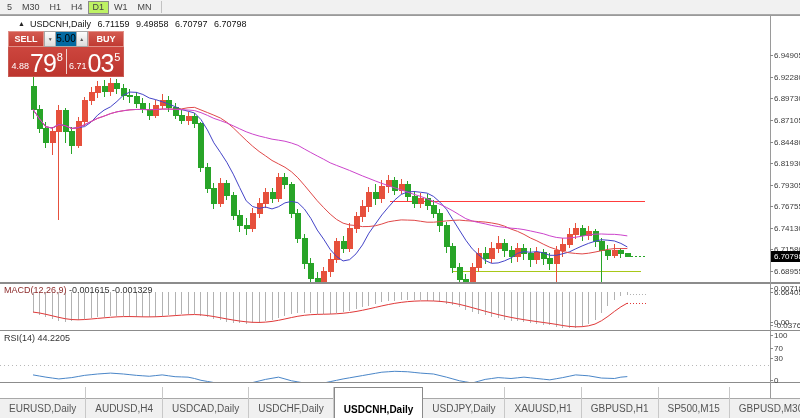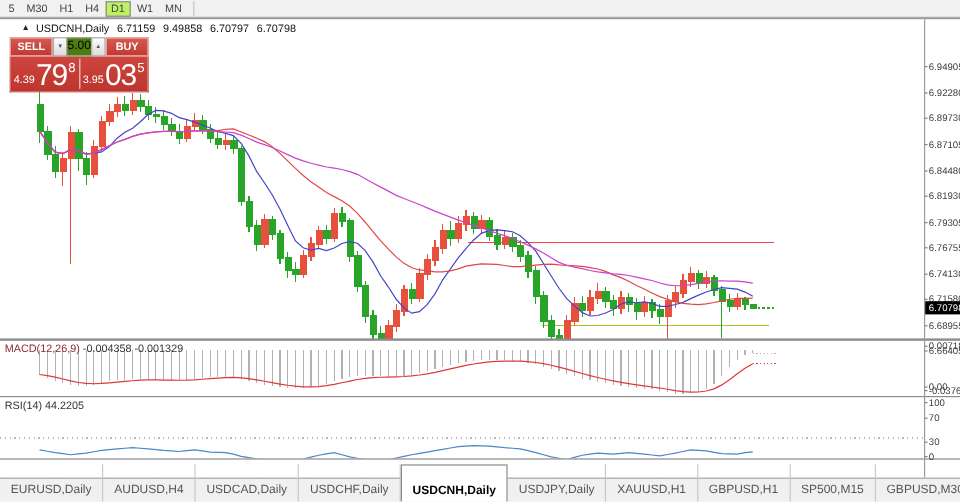--- a/index.html
+++ b/index.html
@@ -36,21 +36,21 @@
   .ttick{position:absolute;top:0;width:1px;height:3px;background:#888;}
   
   .tpanel{position:absolute;left:8px;top:15px;width:116px;}
   .trow1{display:flex;height:16px;}
   .btn-red{background:linear-gradient(#d45a50,#c03a32);color:#fff;font-size:9px;font-weight:bold;
            border:1px solid #e09088;display:flex;align-items:center;justify-content:center;cursor:pointer;}
   .sellbtn{width:44px;}
   .buybtn{width:44px;}
   .spin{width:13px;background:linear-gradient(#fdfdfd,#dcdcdc);border:1px solid #a8a8a8;color:#555;
         font-size:5px;display:flex;align-items:center;justify-content:center;cursor:pointer;}
-  .volbox{flex:1;border:1px solid #a8a8a8;border-left:none;border-right:none;background:#4d7c0f;
+  .volbox{flex:1;border:1px solid #a8a8a8;border-left:none;border-right:none;background:#0369a1;
           font-size:10px;color:#000;text-align:center;line-height:14px;}
   .trow2{display:flex;height:29px;background:linear-gradient(#cc463e,#bd352e);border:1px solid #c85a52;border-top:none;}
   .phalf{flex:1;display:flex;align-items:flex-end;justify-content:center;color:#fff;padding-bottom:2px;}
   .phalf .sm{font-size:9px;margin:0 1px 3px 0;}
   .phalf .big{font-size:25px;line-height:22px;font-weight:400;letter-spacing:-1px;margin-top:39px;}
   .phalf .sup{font-size:11px;margin:0 0 11px 1px;}
   .pdiv{width:1px;background:#f0d0cc;margin:2px 0;}
   
   .tabbar{position:absolute;left:0;top:398px;width:800px;height:20px;background:#f0f0f0;
           border-top:1px solid #a8a8a8;display:flex;align-items:center;font-size:10px;color:#555;}
@@ -384,21 +384,21 @@
         <polyline points="33,42.9 39.46,44.025 45.92,45.15 52.379999999999995,46.05 58.84,46.95 65.3,46.275 71.75999999999999,45.599999999999994 78.22,44.474999999999994 84.68,43.349999999999994 91.14,42.675 97.6,42 104.06,41.55 110.52,41.099999999999994 116.98,41.55 123.44,42 129.9,42.675 136.36,43.349999999999994 142.82,43.8 149.28,44.25 155.74,43.575 162.2,42.9 168.66,43.8 175.12,44.7 181.58,44.925 188.04,45.15 194.5,46.5 200.96,48.3 207.42,49.425 213.88,50.55 220.34,51 226.8,51.45 233.26,51.9 239.72,52.35 246.18,51.45 252.64,50.55 259.1,48.975 265.56,47.4 272.02,46.275 278.48,45.15 284.94,46.95 291.4,48.75 297.86,49.875 304.32,51 310.78,51.675 317.24,52.35 323.7,51 330.16,49.65 336.62,48.3 343.08,46.95 349.54,45.825 356,44.7 362.46,43.575 368.92,42.45 375.38,41.325 381.84,40.2 388.3,39.75 394.76,39.3 401.21999999999997,39.525 407.68,39.75 414.14,40.425 420.6,41.099999999999994 427.06,41.55 433.52,42 439.98,43.575 446.44,45.15 452.9,46.95 459.36,48.75 465.82,49.875 472.28,51 478.74,49.2 485.2,47.4 491.66,46.5 498.12,45.599999999999994 504.58,46.05 511.04,46.5 517.5,45.825 523.96,45.15 530.4200000000001,45.825 536.88,46.5 543.3399999999999,47.175 549.8,47.849999999999994 556.26,46.724999999999994 562.72,45.599999999999994 569.18,44.25 575.64,42.9 582.1,43.349999999999994 588.56,43.8 595.02,44.925 601.48,46.05 607.9399999999999,46.275 614.4,46.5 620.86,45.15 627.32,44.601" fill="none" stroke="#4a86c8" stroke-width="1" shape-rendering="auto"></polyline>
       </svg>
 
     <div class="sep" style="top:266px;height:2px;"></div>
     <div class="sep" style="top:314px;height:1px;"></div>
     <div class="sep" style="top:366px;height:1px;"></div>
     <div class="vax"></div>
 
     <div class="indlabel" style="left:4px;top:269px;">
       <span class="indname">MACD(12,26,9)</span>
-      <span class="indval">-0.004358 -0.001329</span>
+      <span class="indval">-0.001615 -0.001329</span>
     </div>
     <div class="indlabel" style="left:4px;top:317px;">
       <span class="indval">RSI(14)</span>
       <span class="indval">44.2205</span>
     </div>
 
     <div class="paxis" id="paxis">
         <div class="plabel" style="top: 35px;">6.94905</div>
         <div class="plabel" style="top: 56.8531px;">6.92280</div>
         <div class="plabel" style="top: 78.0819px;">6.89730</div>
@@ -410,21 +410,21 @@
         <div class="plabel" style="top: 207.952px;">6.74130</div>
         <div class="plabel" style="top: 229.181px;">6.71580</div>
         <div class="plabel" style="top: 251.034px;">6.68955</div>
         <div class="plabel" style="top: 272.263px;">6.66405</div>
         <div class="ptag" style="top: 234.691px;">6.70798</div>
         <div class="plabel" style="top: 268px;">0.007186</div>
         <div class="plabel" style="top: 274px; margin-top: 28px;">0.00</div>
         <div class="plabel" style="top: 305px;">-0.037688</div>
         <div class="plabel" style="top: 315px;">100</div>
         <div class="plabel" style="top: 328px;">70</div>
-        <div class="plabel" style="top: 348px;">30</div>
+        <div class="plabel" style="top: 338px;">30</div>
         <div class="plabel" style="top: 360px;">0</div>
       </div>
 
     <div class="taxis" id="taxis">
         <div class="ttick" style="left: 4px;"></div>
         <div class="tlabel" style="left: 3px;">24 Nov 2018</div>
         <div class="ttick" style="left: 46px;"></div>
         <div class="tlabel" style="left: 45px;">4 Dec 2018</div>
         <div class="ttick" style="left: 89px;"></div>
         <div class="tlabel" style="left: 88px;">13 Dec 2018</div>
@@ -457,27 +457,27 @@
     <div class="tpanel">
       <div class="trow1">
         <div class="btn-red sellbtn">SELL</div>
         <div class="spin">▼</div>
         <div class="volbox">5.00</div>
         <div class="spin">▲</div>
         <div class="btn-red buybtn">BUY</div>
       </div>
       <div class="trow2">
         <div class="phalf">
-          <span class="sm">4.39</span>
+          <span class="sm">4.88</span>
           <span class="big">79</span>
           <span class="sup">8</span>
         </div>
         <div class="pdiv"></div>
         <div class="phalf">
-          <span class="sm">3.95</span>
+          <span class="sm">6.71</span>
           <span class="big">03</span>
           <span class="sup">5</span>
         </div>
       </div>
     </div>
   </div>
 
   <div class="tabbar">
     <div id="tabs" style="display:flex;">
         <div class="tab">EURUSD,Daily</div>

